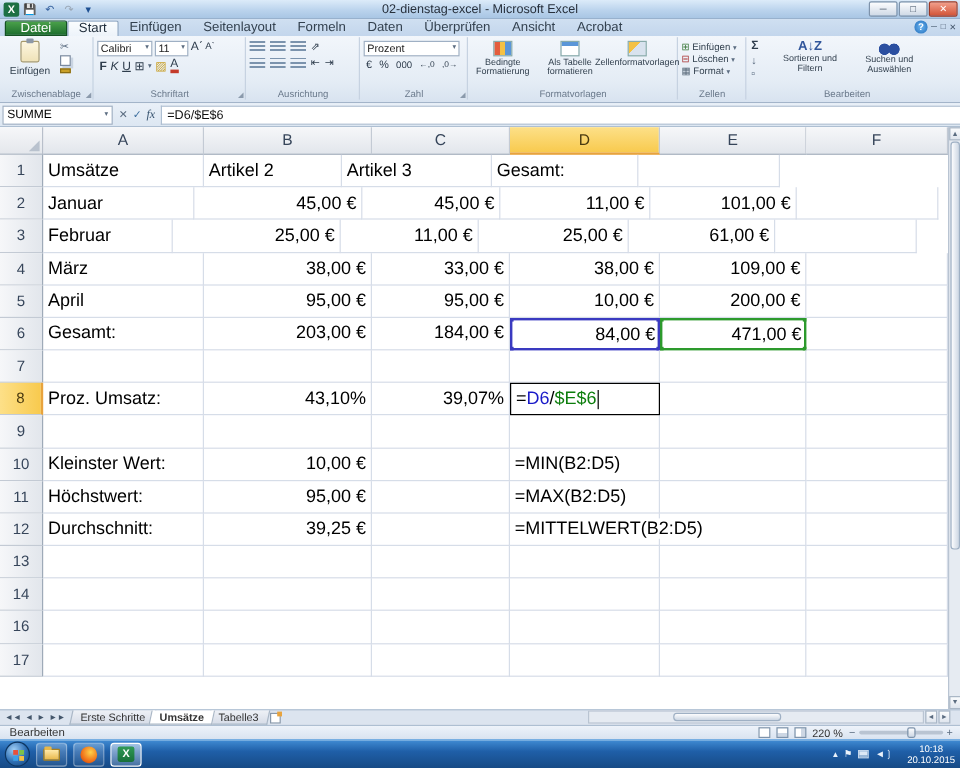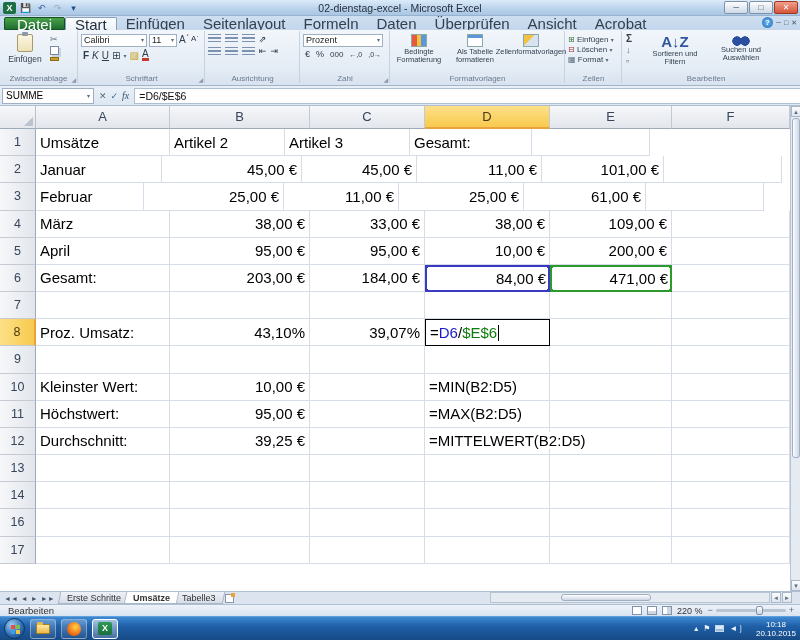--- a/index.html
+++ b/index.html
@@ -18,21 +18,21 @@
   .undo { color:#3763a0; } .redo { color:#9aa7b5; }
   #title-text { position:absolute; left:0; right:0; text-align:center; font-size:10.5px; color:#27303c; }
   #win-controls { position:absolute; right:2px; top:1px; display:flex; gap:1px; }
   .winbtn { width:24px; height:13px; font-size:8px; line-height:12px; text-align:center;
     border:1px solid #7e93ab; border-radius:2px; background:linear-gradient(#fdfdfe,#cfd9e6); color:#3a4a5e; }
   .winbtn.close { background:linear-gradient(#f2a08c,#d25438); color:#fff; border-color:#9e3722; }
 
   
   #tabrow { position:absolute; left:0; top:16px; width:800px; height:14px;
     background:linear-gradient(#cfdff1,#c3d6ec); display:flex; align-items:flex-end; }
-  .rtab { padding:1px 9px 1px; font-size:15px; color:#33414f; height:13px; line-height:11px; }
+  .rtab { padding:1px 9px 1px; font-size:11px; color:#33414f; height:13px; line-height:11px; }
   .rtab.file { background:linear-gradient(#4aa14a,#1e6e2e); color:#fff; border-radius:2px 2px 0 0;
     padding:1px 12px; margin-left:4px; border:1px solid #145223; }
   .rtab.active { background:linear-gradient(#fbfdfe,#edf3fa); border:1px solid #8aa0ba; border-bottom:none;
     border-radius:2px 2px 0 0; color:#1f2c3a; }
   #tabrow-right { position:absolute; right:3px; top:1px; display:flex; gap:3px; align-items:center; }
   .help-ico { width:11px; height:11px; border-radius:50%; background:radial-gradient(#6db6f2,#1f6ab8);
     color:#fff; font-size:8px; text-align:center; line-height:11px; font-weight:bold; }
   .mini-ctl { font-size:7px; color:#44566b; }
 
   
@@ -66,21 +66,21 @@
     linear-gradient(90deg,#e45c3c 33%,#f4c143 33% 66%,#5a96d8 66%); }
   .style-ico.tbl { background:linear-gradient(#5a96d8 30%,#fff 30%); }
   .style-ico.cs  { background:linear-gradient(135deg,#f4c143 40%,#d8e2ee 40%); }
   .stylebtn .lbl { font-size:7.5px; color:#344250; text-align:center; line-height:8px; margin-top:1px; }
   .cells-col { display:flex; flex-direction:column; gap:1px; padding:3px 2px 0; }
   .cells-item { font-size:8px; color:#344250; white-space:nowrap; }
   .cells-item .ci { color:#3c7a3c; font-size:8px; }
   .edit-left { position:absolute; left:3px; top:2px; display:flex; flex-direction:column; gap:1px; }
   .sigma { font-size:10px; font-weight:bold; color:#2e3c4c; }
   .editbtn { position:absolute; top:2px; width:52px; display:flex; flex-direction:column; align-items:center; }
-  .az-ico { font-size:15px; color:#31569b; font-weight:bold; }
+  .az-ico { font-size:11px; color:#31569b; font-weight:bold; }
   .binoc { width:18px; height:11px; margin-top:2px; background:
     radial-gradient(circle at 28% 55%, #2b4fa0 4.5px, transparent 5px),
     radial-gradient(circle at 72% 55%, #2b4fa0 4.5px, transparent 5px); }
   .editbtn .lbl { font-size:7.5px; color:#344250; text-align:center; line-height:8px; }
 
   
   #fbar { position:absolute; left:0; top:86px; width:800px; height:20px;
     background:linear-gradient(#e9f0f8,#dde7f2); border-bottom:1px solid #aebfd2;
     display:flex; align-items:center; }
   #namebox { width:92px; height:16px; margin-left:2px; background:#fff; border:1px solid #9fb0c4;
@@ -242,21 +242,21 @@
         <span class="mini-ico">✂</span>
         <span class="copy-ico"></span>
         <span class="brush-ico"></span>
       </div>
       <span class="glabel">Zwischenablage</span>
       <span class="launcher">◢</span>
     </div>
 
     <div class="rgroup" style="left:79px;width:126px;">
       <div class="row1">
-        <span class="combo" style="width:66px;">
+        <span class="combo" style="width:46px;">
           <span>Calibri</span>
             <span class="caret">▾</span>
           </span>
         <span class="combo" style="width:28px;">
           <span>11</span>
             <span class="caret">▾</span>
           </span>
         <span class="fmt">Aˊ</span>
         <span class="fmt" style="font-size:8px">Aˋ</span>
       </div>

